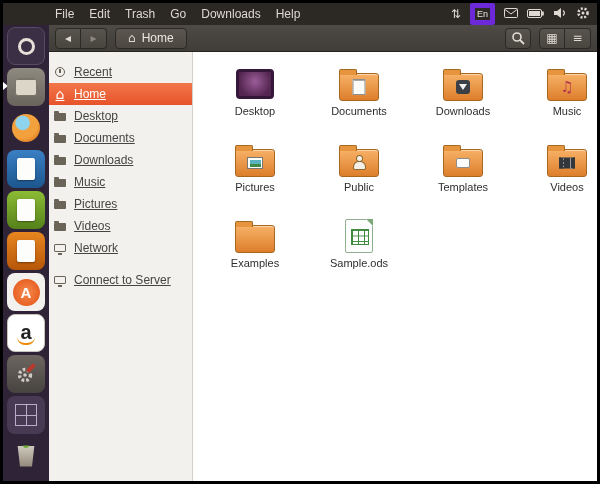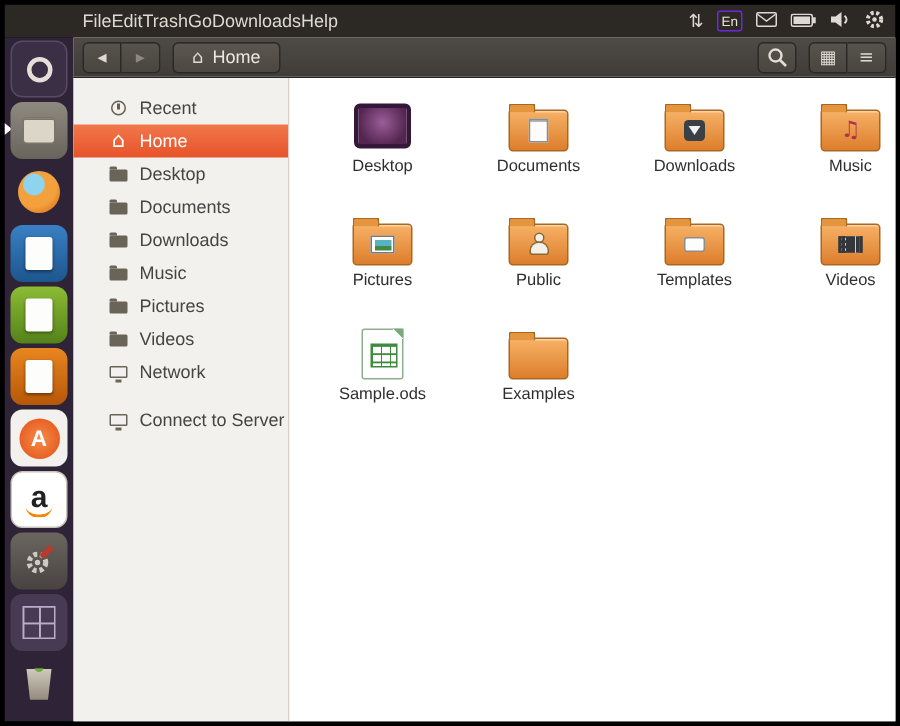--- a/index.html
+++ b/index.html
@@ -1,26 +1,26 @@
 <!DOCTYPE html>
 <html><head>
 <meta charset="utf-8">
 <style>
   * { margin:0; padding:0; box-sizing:border-box; }
   body { font-family:"Liberation Sans","DejaVu Sans",sans-serif; background:#888; }
   .screen { position:relative; width:600px; height:484px; border:3px solid #000; background:#000; overflow:hidden; }
 
   
   .menubar { position:absolute; left:0; top:0; right:0; height:22px; background:#2c2824;
-             display:flex; align-items:center; padding-left:52px; 
+             display:flex; align-items:center; padding-left:52px; gap:15px;
              color:#dedad2; font-size:12px; }
   .menu { cursor:default; }
   .indicators { margin-left:auto; display:flex; align-items:center; gap:9px; padding-right:7px; }
   .glyph { color:#dedad2; font-size:12px; line-height:1; font-family:"DejaVu Sans",sans-serif; }
-  .kbd-badge { border:1px solid #6d28d9; border-radius:2px; font-size:9px; padding:1px 2px; color:#e8e4dc; }
+  .kbd-badge { border:5px solid #6d28d9; border-radius:2px; font-size:9px; padding:1px 2px; color:#e8e4dc; }
 
   
   .launcher { position:absolute; left:0; top:22px; bottom:0; width:46px; background:#2f2437;
               display:flex; flex-direction:column; align-items:center; padding-top:2px; gap:3px; }
   .slot { position:relative; width:46px; display:flex; justify-content:center; flex:none; }
   .tile { width:38px; height:38px; border-radius:8px; display:flex; align-items:center; justify-content:center; position:relative; }
   .run { position:absolute; left:0; top:14px; width:0; height:0;
          border-top:4px solid transparent; border-bottom:4px solid transparent; border-left:5px solid #fff; }
   .t-dash { background:#3a2f44; border:1px solid #584a64; }
   .dash-ring { width:17px; height:17px; border:3px solid #e4e0d8; border-radius:50%; }
@@ -64,21 +64,21 @@
   .dim { color:#8d897f; }
   .breadcrumb { height:21px; background:linear-gradient(#5b564f,#4c4841); border:1px solid #2b2926; border-radius:4px;
                 display:flex; align-items:center; gap:6px; padding:0 12px; color:#ece8e0; font-size:12px; }
   .spacer { flex:1; }
 
   .body { flex:1; display:flex; min-height:0; }
 
   
   .sidebar { width:144px; flex:none; background:#f3f1ed; border-right:1px solid #d4d0c9; padding-top:9px;
              font-size:12px; color:#454545; display:flex; flex-direction:column; }
-  .s-item { height:22px; flex:none; display:flex; align-items:center; gap:7px; padding-left:23px; white-space:nowrap; }
+  .s-item { height:22px; flex:none; display:flex; align-items:center; gap:7px; padding-left:4px; white-space:nowrap;text-decoration:underline; }
   .s-item.sel { background:linear-gradient(#f2774b,#e7532a); color:#fff; }
   .s-gap { height:10px; flex:none; }
   .si { width:14px; height:14px; flex:none; display:flex; align-items:center; justify-content:center; }
   .si i { display:block; }
   .si-clock i { width:10px; height:10px; border:1.5px solid #665f53; border-radius:50%; position:relative; }
   .si-clock i::after { content:""; position:absolute; left:3px; top:1px; width:1.5px; height:3.5px; background:#665f53; }
   .si-home span { font-size:14px; color:#fff; line-height:1; font-family:"DejaVu Sans",sans-serif; }
   .si-folder i { width:12px; height:8px; background:#6a6357; border-radius:1px; position:relative; margin-top:2px; }
   .si-folder i::before { content:""; position:absolute; top:-2px; left:0; width:5px; height:2px; background:#6a6357; border-radius:1px 1px 0 0; }
   .si-trash i { width:8px; height:9px; background:#6a6357; border-radius:1px 1px 2px 2px; position:relative; }
@@ -410,30 +410,30 @@
                 <span class="emblem">
                   <i class="em-film"></i>
                 </span>
               </i>
           </span>
           <span class="f-label">Videos</span>
         </div>
 
         <div class="file-item">
           <span class="icon-box">
+            <i class="folder"></i>
+          </span>
+          <span class="f-label">Examples</span>
+        </div>
+
+        <div class="file-item">
+          <span class="icon-box">
             <i class="ods">
                 <i></i>
               </i>
           </span>
           <span class="f-label">Sample.ods</span>
         </div>
 
-        <div class="file-item">
-          <span class="icon-box">
-            <i class="folder"></i>
-          </span>
-          <span class="f-label">Examples</span>
-        </div>
-
       </div>
     </div>
   </div>
 </div>
 
 </body></html>

